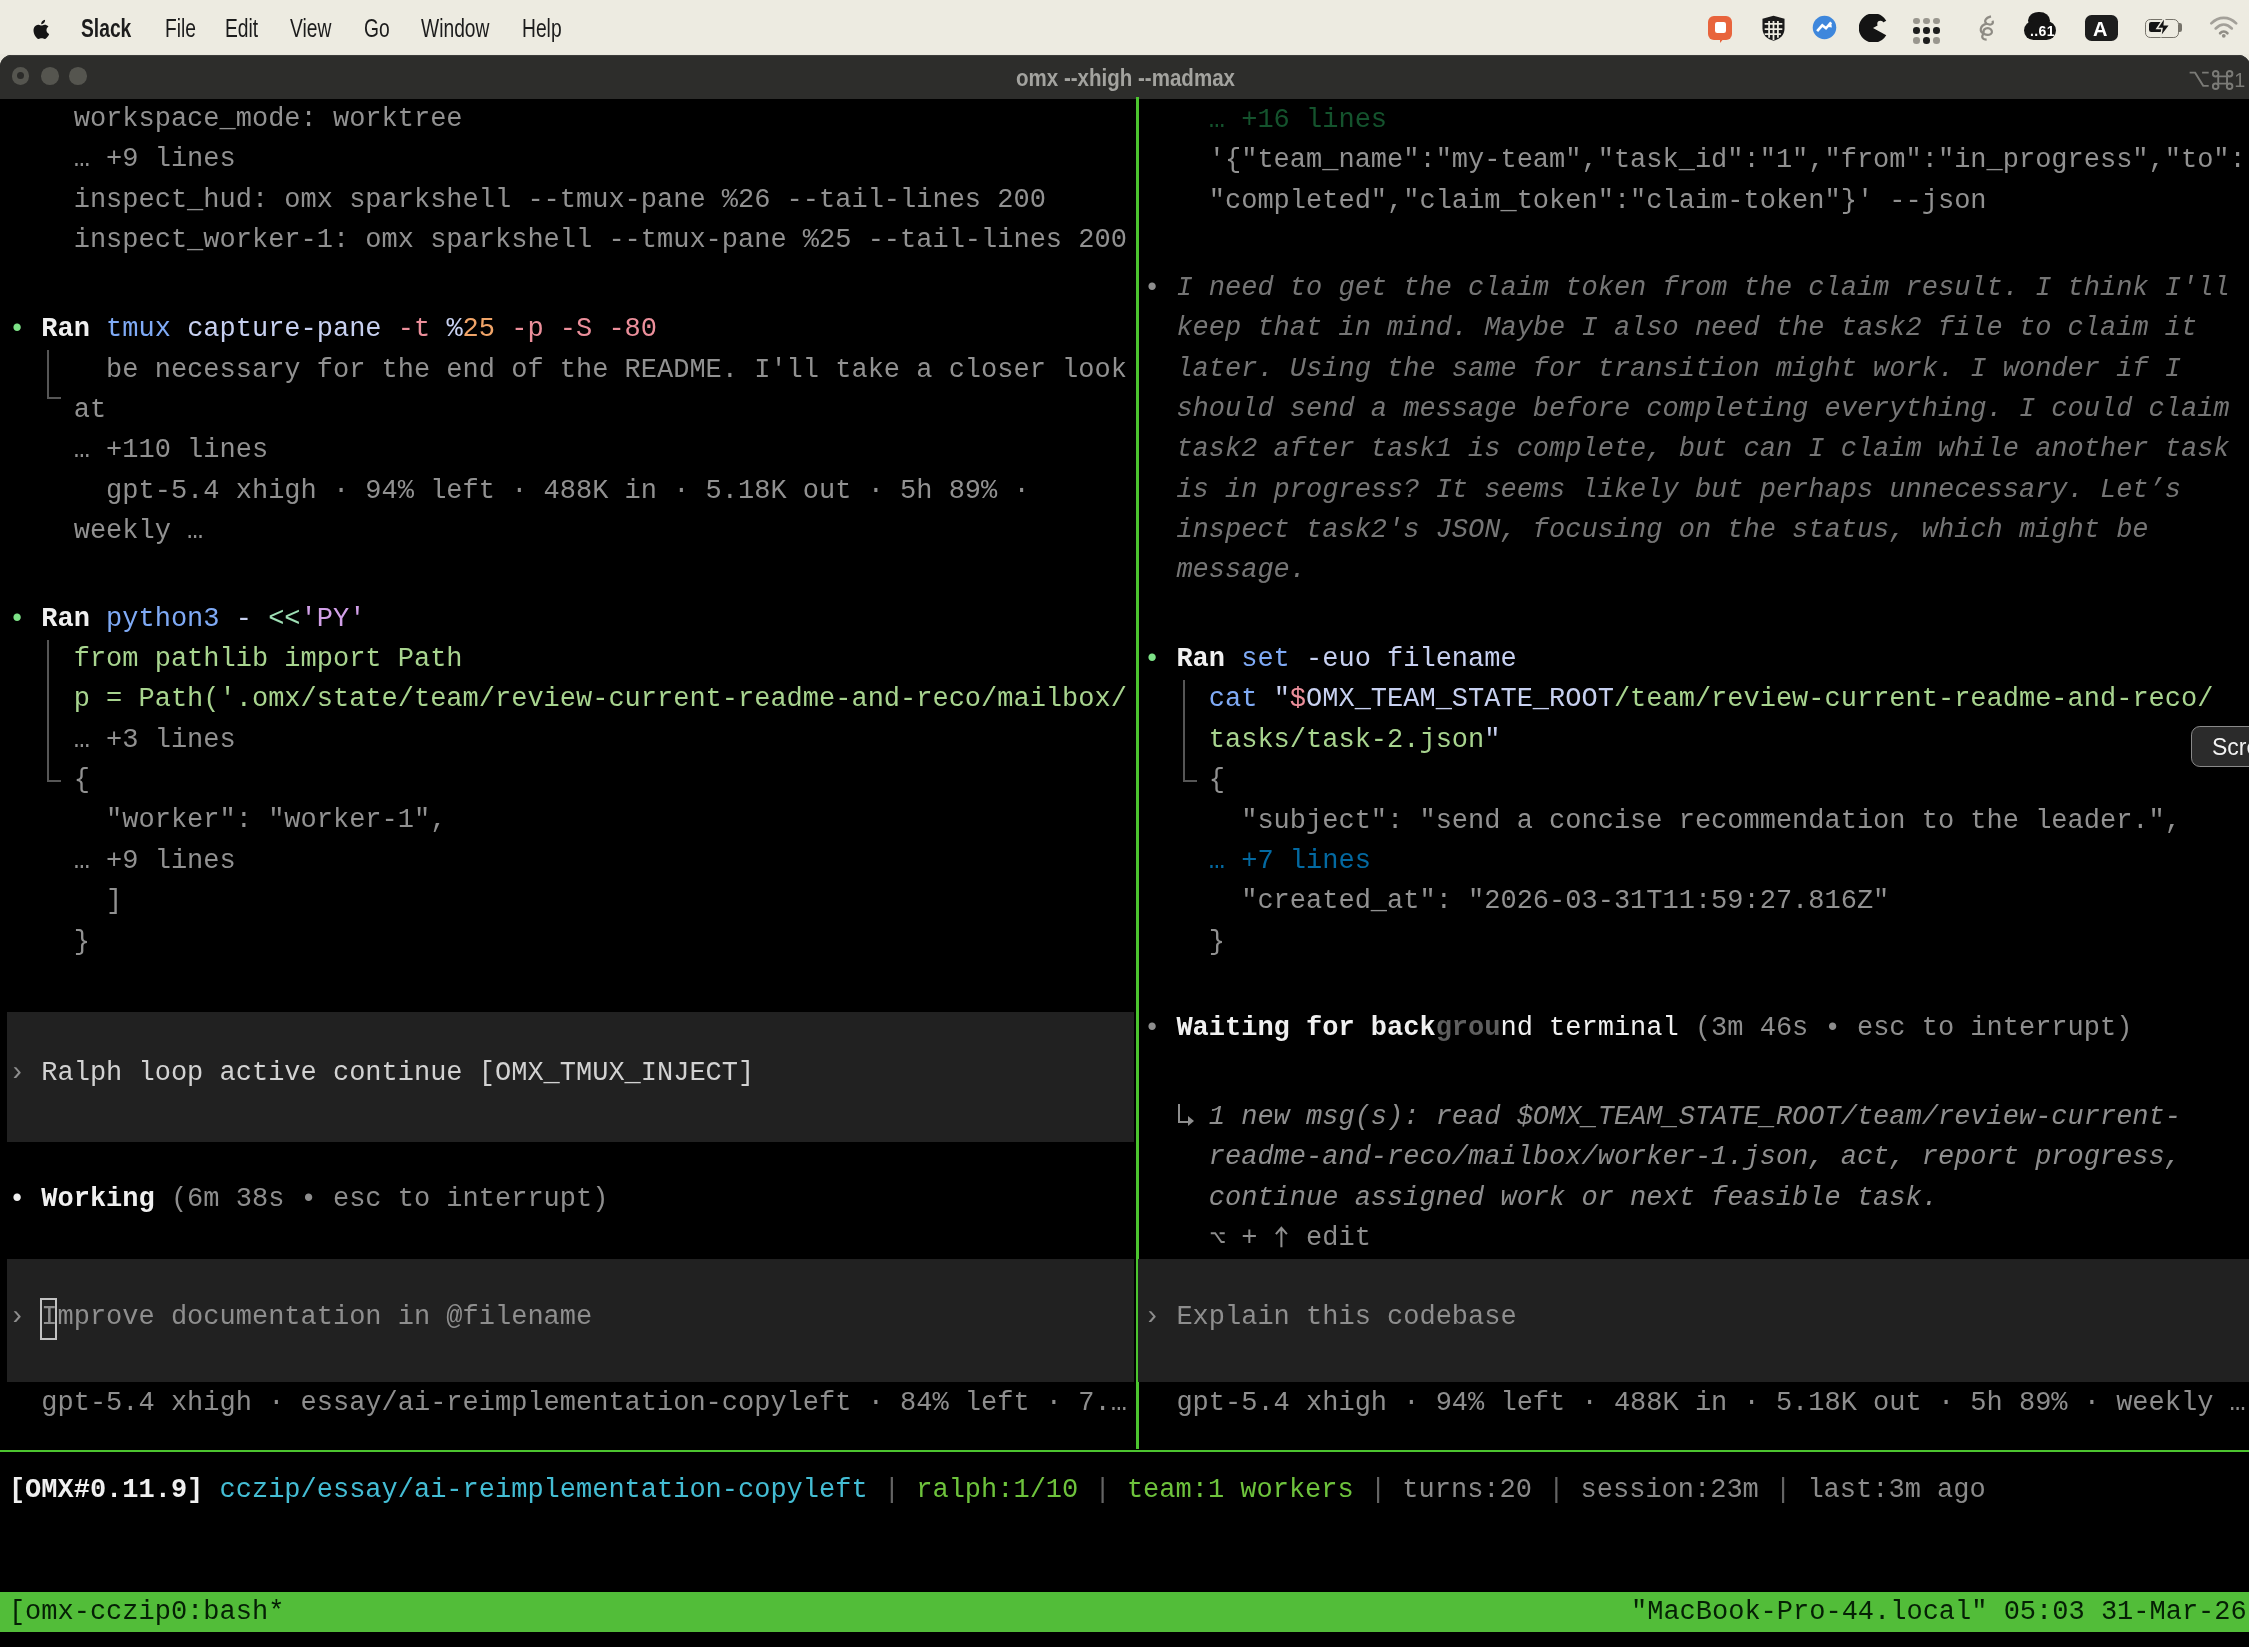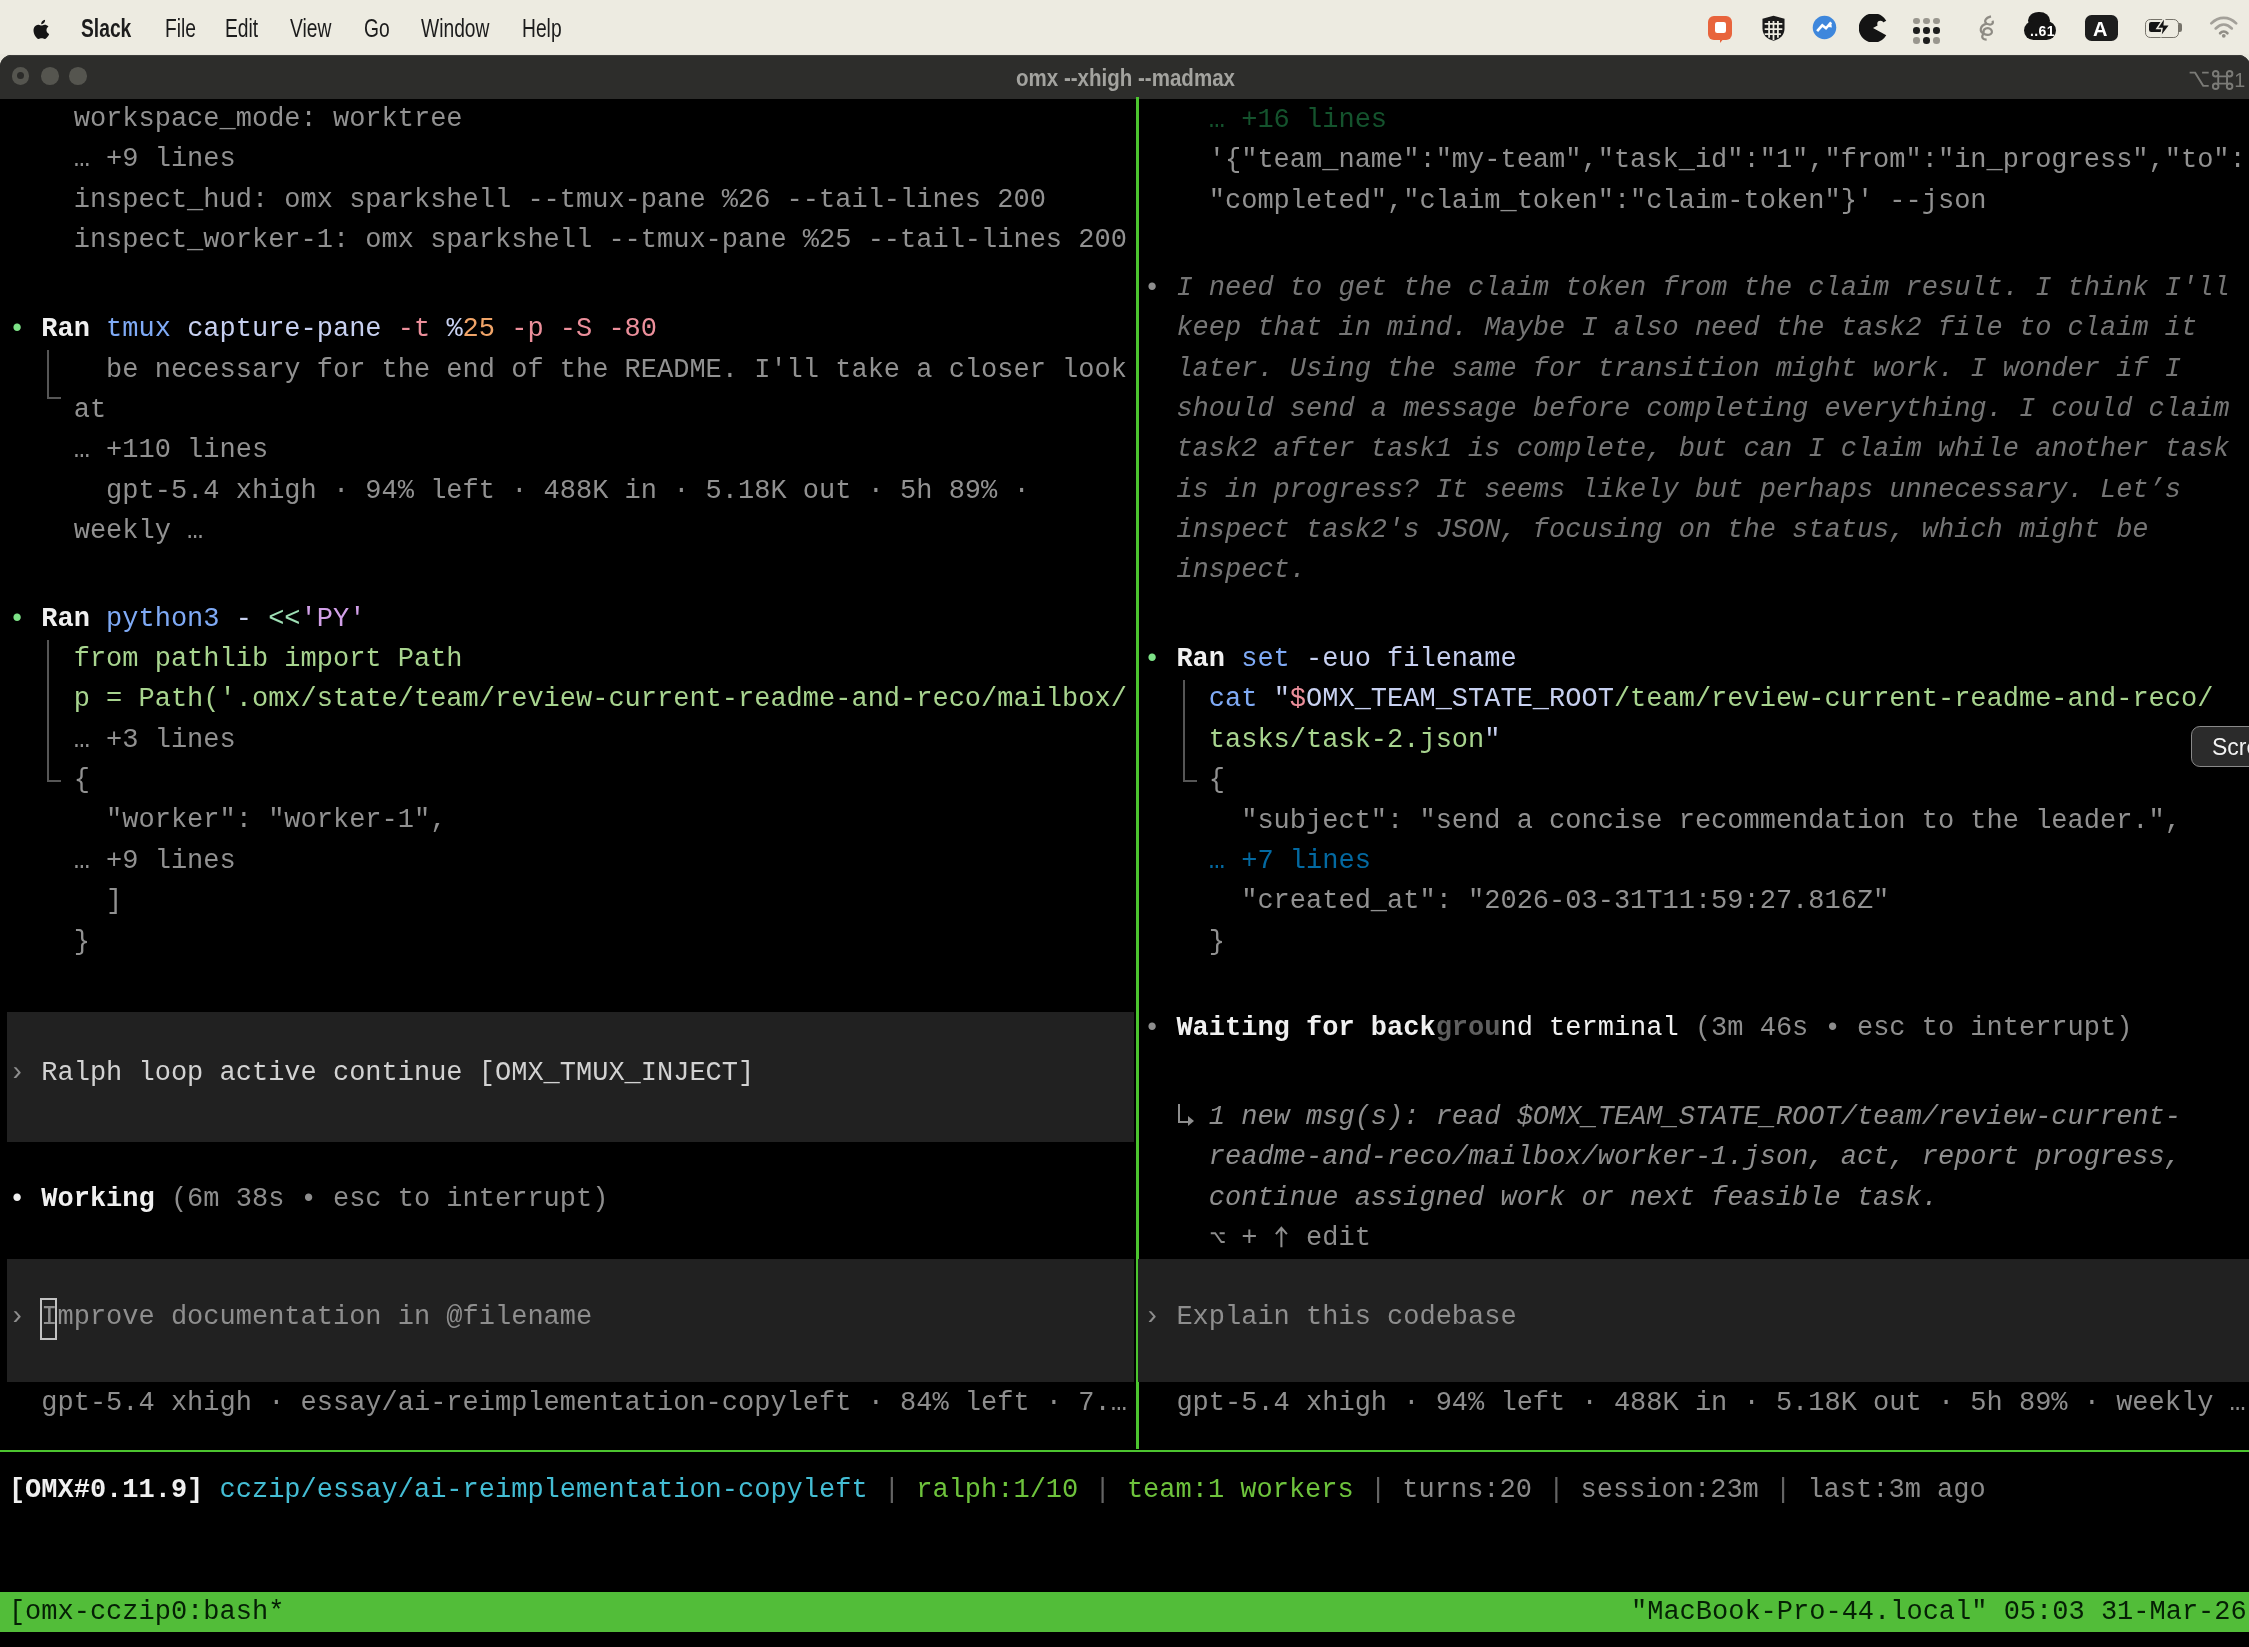--- a/index.html
+++ b/index.html
@@ -119,21 +119,21 @@
 <div class="m" style="left:1144px;top:100px"><span style="color:#14532d;">    … +16 lines</span></div>
 <div class="m" style="left:1144px;top:140px"><span style="color:#919191;">    '{"team_name":"my-team","task_id":"1","from":"in_progress","to":</span></div>
 <div class="m" style="left:1144px;top:181px"><span style="color:#919191;">    "completed","claim_token":"claim-token"}' --json</span></div>
 <div class="m" style="left:1144px;top:268px"><span style="color:#8e8e8e;">• </span><span style="color:#757575;font-style:italic;">I need to get the claim token from the claim result. I think I'll</span></div>
 <div class="m" style="left:1144px;top:308px"><span style="color:#757575;font-style:italic;">  keep that in mind. Maybe I also need the task2 file to claim it</span></div>
 <div class="m" style="left:1144px;top:349px"><span style="color:#757575;font-style:italic;">  later. Using the same for transition might work. I wonder if I</span></div>
 <div class="m" style="left:1144px;top:389px"><span style="color:#757575;font-style:italic;">  should send a message before completing everything. I could claim</span></div>
 <div class="m" style="left:1144px;top:429px"><span style="color:#757575;font-style:italic;">  task2 after task1 is complete, but can I claim while another task</span></div>
 <div class="m" style="left:1144px;top:470px"><span style="color:#757575;font-style:italic;">  is in progress? It seems likely but perhaps unnecessary. Let’s</span></div>
 <div class="m" style="left:1144px;top:510px"><span style="color:#757575;font-style:italic;">  inspect task2's JSON, focusing on the status, which might be</span></div>
-<div class="m" style="left:1144px;top:550px"><span style="color:#757575;font-style:italic;">  inspect.</span></div>
+<div class="m" style="left:1144px;top:550px"><span style="color:#757575;font-style:italic;">  message.</span></div>
 <div class="m" style="left:1144px;top:639px"><span style="color:#7de287;">• </span><span style="color:#f0f0f0;font-weight:700;">Ran </span><span style="color:#7faaf5;">set </span><span style="color:#c7d0f0;">-euo filename</span></div>
 <div class="m" style="left:1144px;top:679px"><span>    </span><span style="color:#7faaf5;">cat </span><span style="color:#c7d0f0;">"</span><span style="color:#ec8f9b;">$</span><span style="color:#c7d0f0;">OMX_TEAM_STATE_ROOT</span><span style="color:#a8d48f;">/team/review-current-readme-and-reco/</span></div>
 <div class="m" style="left:1144px;top:720px"><span style="color:#a8d48f;">    tasks/task-2.json</span><span style="color:#c7d0f0;">"</span></div>
 <div class="m" style="left:1144px;top:760px"><span style="color:#919191;">    {</span></div>
 <div class="m" style="left:1144px;top:801px"><span style="color:#919191;">      "subject": "send a concise recommendation to the leader.",</span></div>
 <div class="m" style="left:1144px;top:841px"><span style="color:#0369a1;">    … +7 lines</span></div>
 <div class="m" style="left:1144px;top:881px"><span style="color:#919191;">      "created_at": "2026-03-31T11:59:27.816Z"</span></div>
 <div class="m" style="left:1144px;top:922px"><span style="color:#919191;">    }</span></div>
 <div class="abs" style="left:1183px;top:680px;width:11.8px;height:100px;border-left:2.2px solid #565656;border-bottom:2.2px solid #565656"></div>
 <div class="m" style="left:1144px;top:1008px"><span style="color:#8e8e8e;">• </span><span style="color:#f0f0f0;font-weight:700;">Waiting for back</span><span style="color:#5f5f5f;font-weight:700;">grou</span><span style="color:#f0f0f0;font-weight:400;">nd terminal </span><span style="color:#8e8e8e;">(3m 46s • esc to interrupt)</span></div>

